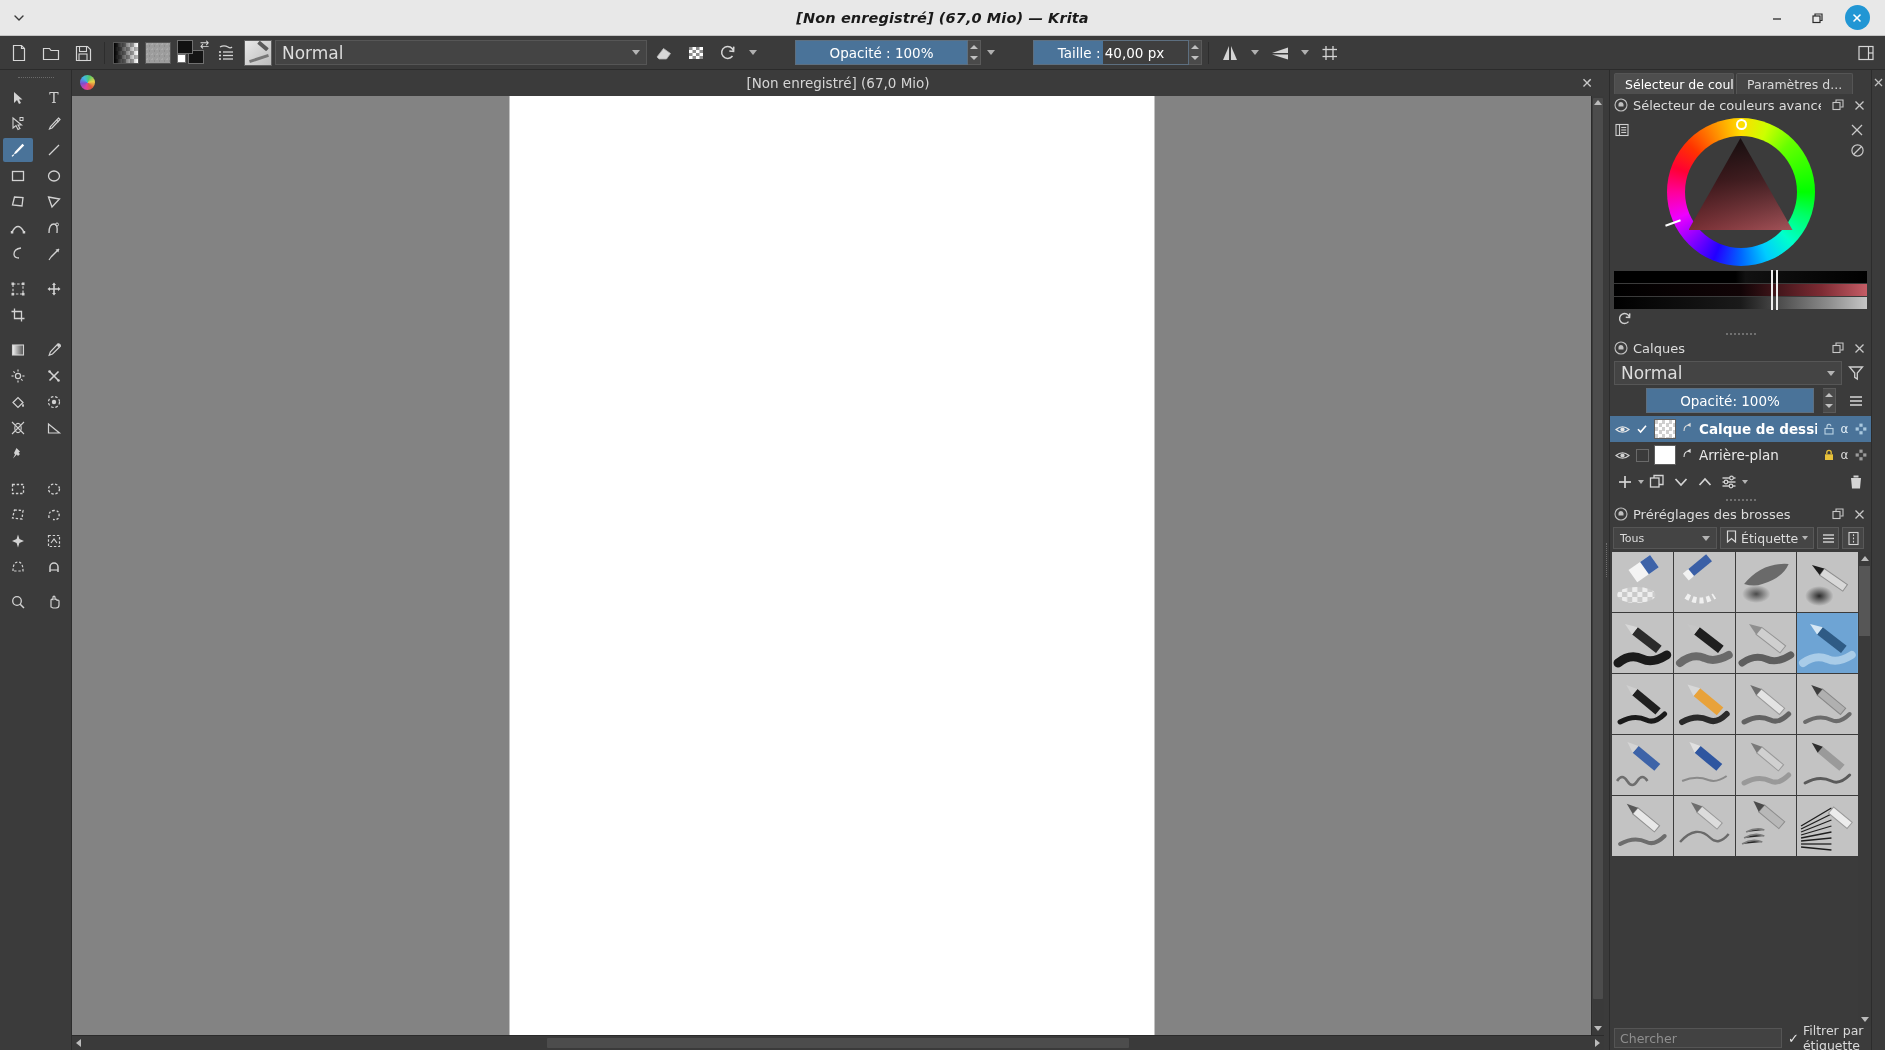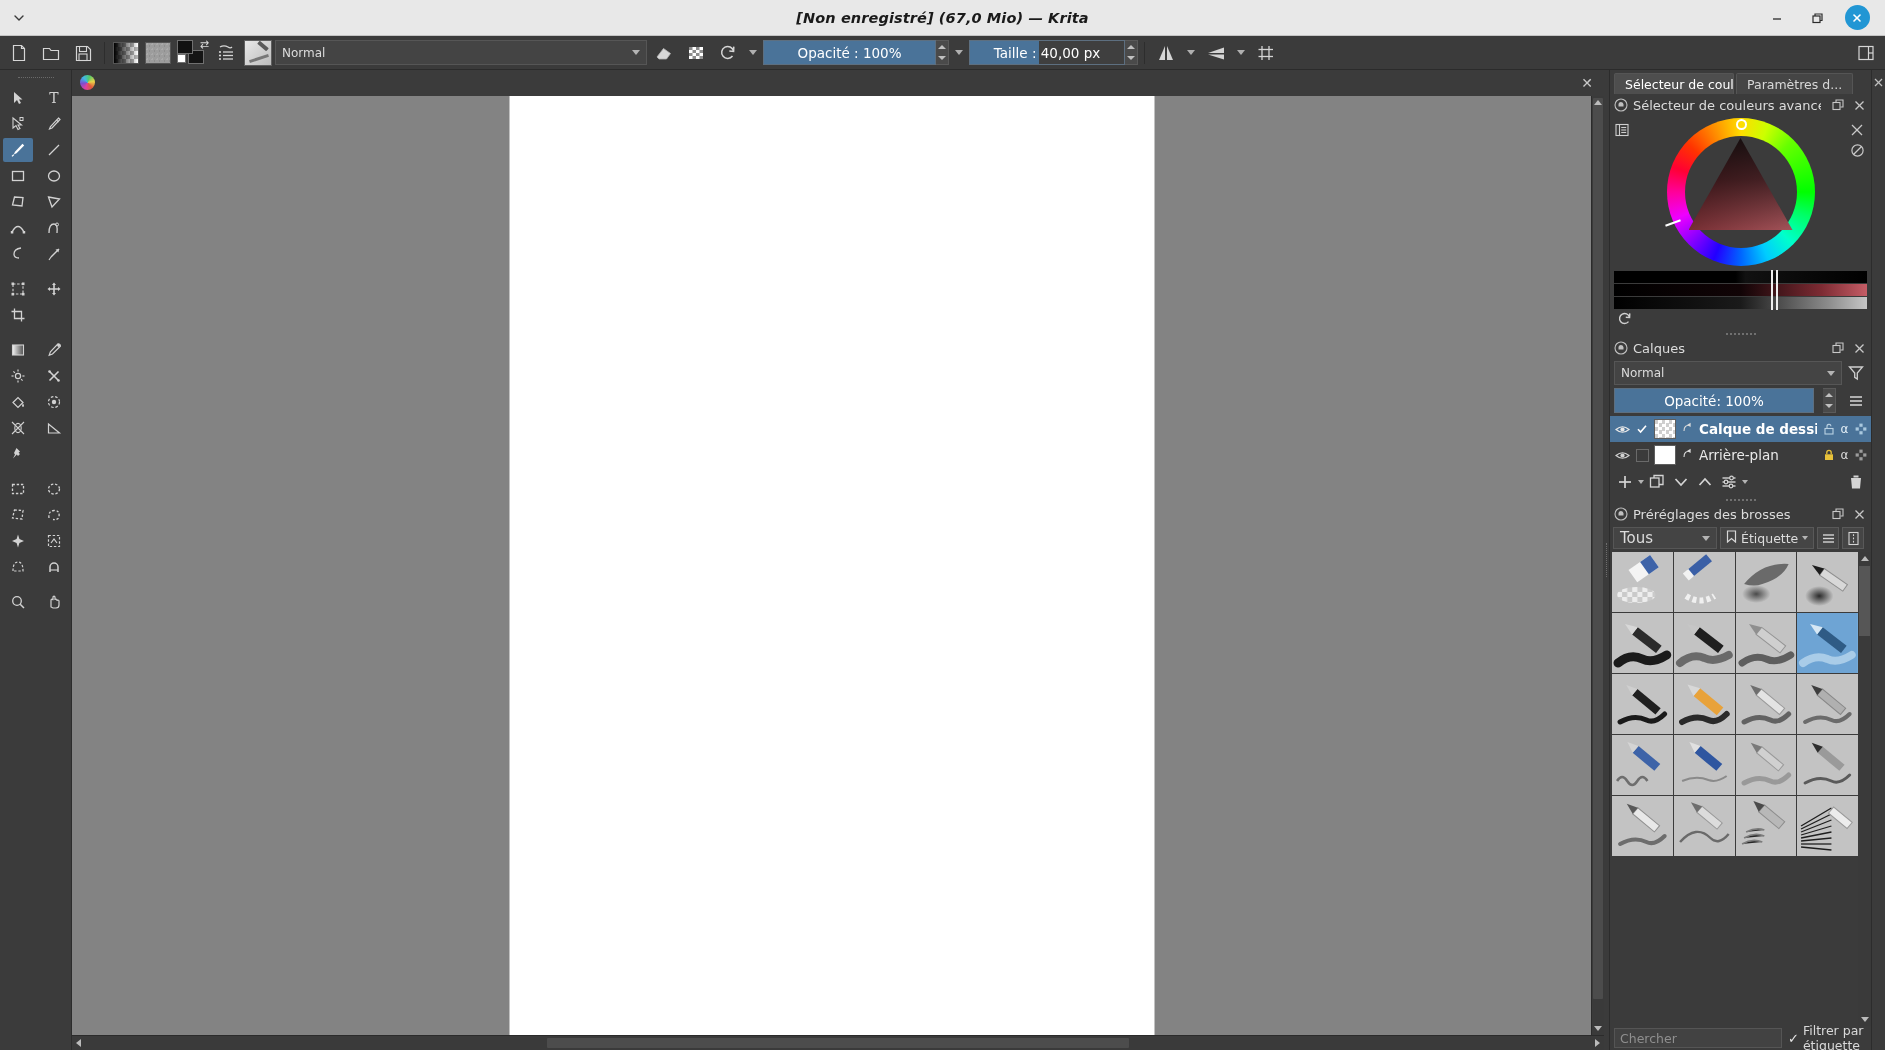--- a/index.html
+++ b/index.html
@@ -107,35 +107,36 @@
     background: #777; transform: rotate(-18deg);
   }
   .brushthumb::before {
     content: ""; position: absolute; left: 12px; top: 3px; width: 12px; height: 4px;
     background: #5a5a5a; transform: rotate(40deg); border-radius: 1px;
   }
 
   .combo {
     height: 25px; background: #444; border: 1px solid #565656;
     display: flex; align-items: center; padding: 0 6px;
-    color: #dcdcdc; font-size: 12px; position: relative; cursor: default;
+    color: #dcdcdc; font-size: 17px; position: relative; cursor: default;
   }
   .combo .arrow-dn {
     margin-left: auto; width: 0; height: 0;
     border-left: 4px solid transparent; border-right: 4px solid transparent;
     border-top: 5px solid #b4b4b4;
   }
   .blendcombo { width: 372px; }
 
   .slider-wrap { position: relative; display: flex; align-items: center; }
   .kslider {
     height: 25px; border: 1px solid #5d6f80;
     background: #3f3f3f; position: relative; overflow: hidden;
     display: flex; align-items: center; justify-content: center;
     cursor: default;
+    margin-left: 32px;
   }
   .kslider .fill { position: absolute; left: 0; top: 0; bottom: 0; background: #4a7399; }
   .kslider .lbl { position: relative; z-index: 2; font-size: 13.5px; color: #ffffff; }
   .opacity-slider { width: 173px; }
   .size-slider { width: 156px; }
 
   .spin {
     width: 13px; height: 25px; background: #4a4a4a; border: 1px solid #5a5a5a; border-left: none;
     display: flex; flex-direction: column; justify-content: space-around; align-items: center;
   }
@@ -320,21 +321,21 @@
   .layer-icons span { display:flex; align-items:center; justify-content:center; width: 13px; height: 13px; }
   .layer-empty { flex: 1; min-height: 0; }
   .layer-btnbar { height: 28px; display: flex; align-items: center; gap: 2px; padding: 0 4px; }
   .lbtn { width: 22px; height: 22px; display:flex; align-items:center; justify-content:center; cursor: default; color:#d0d0d0; }
   .lbtn.trash { margin-left: auto; }
   .mini-tri { width:0;height:0;border-left:3px solid transparent;border-right:3px solid transparent;border-top:4px solid #b4b4b4; }
 
   
   .presets { display: flex; flex-direction: column; min-height: 0; flex: 1; background: #3b3b3b; }
   .presets-filterrow { display: flex; align-items: center; gap: 3px; padding: 2px 3px; }
-  .presets-filterrow .combo { width: 104px; height: 22px; font-size: 15px; }
+  .presets-filterrow .combo { width: 104px; height: 22px; font-size: 11px; }
   .tagbtn {
     height: 22px; display: flex; align-items: center; gap: 4px; padding: 0 5px;
     background: #454545; border: 1px solid #595959; font-size: 12.5px; color: #dcdcdc;
     cursor: default;
   }
   .icon-btn22 { width: 22px; height: 22px; display:flex;align-items:center;justify-content:center;background:#454545;border:1px solid #595959;cursor:default; }
   .preset-grid-wrap { flex: 1; display: flex; min-height: 0; padding: 1px 0 0 2px; }
   .preset-grid {
     flex: 1; display: grid; grid-template-columns: repeat(4, 1fr);
     grid-auto-rows: 60px; gap: 1px; overflow: hidden; align-content: start;
@@ -788,20 +789,21 @@
             </svg>
         </div>
 
       </div>
     </div>
 
     <div class="canvasarea">
       <div class="doctabbar">
         <div class="doctab">
           <span class="krita-logo"></span>
+          <span class="doctab-title">[Non enregistré]  (67,0 Mio)</span>
           <span class="doctab-close">✕</span>
         </div>
       </div>
 
       <div class="viewport">
         <div class="canvas-scroll">
           <div class="canvas-page"></div>
         </div>
         <div class="vscroll">
           <span class="arr">

